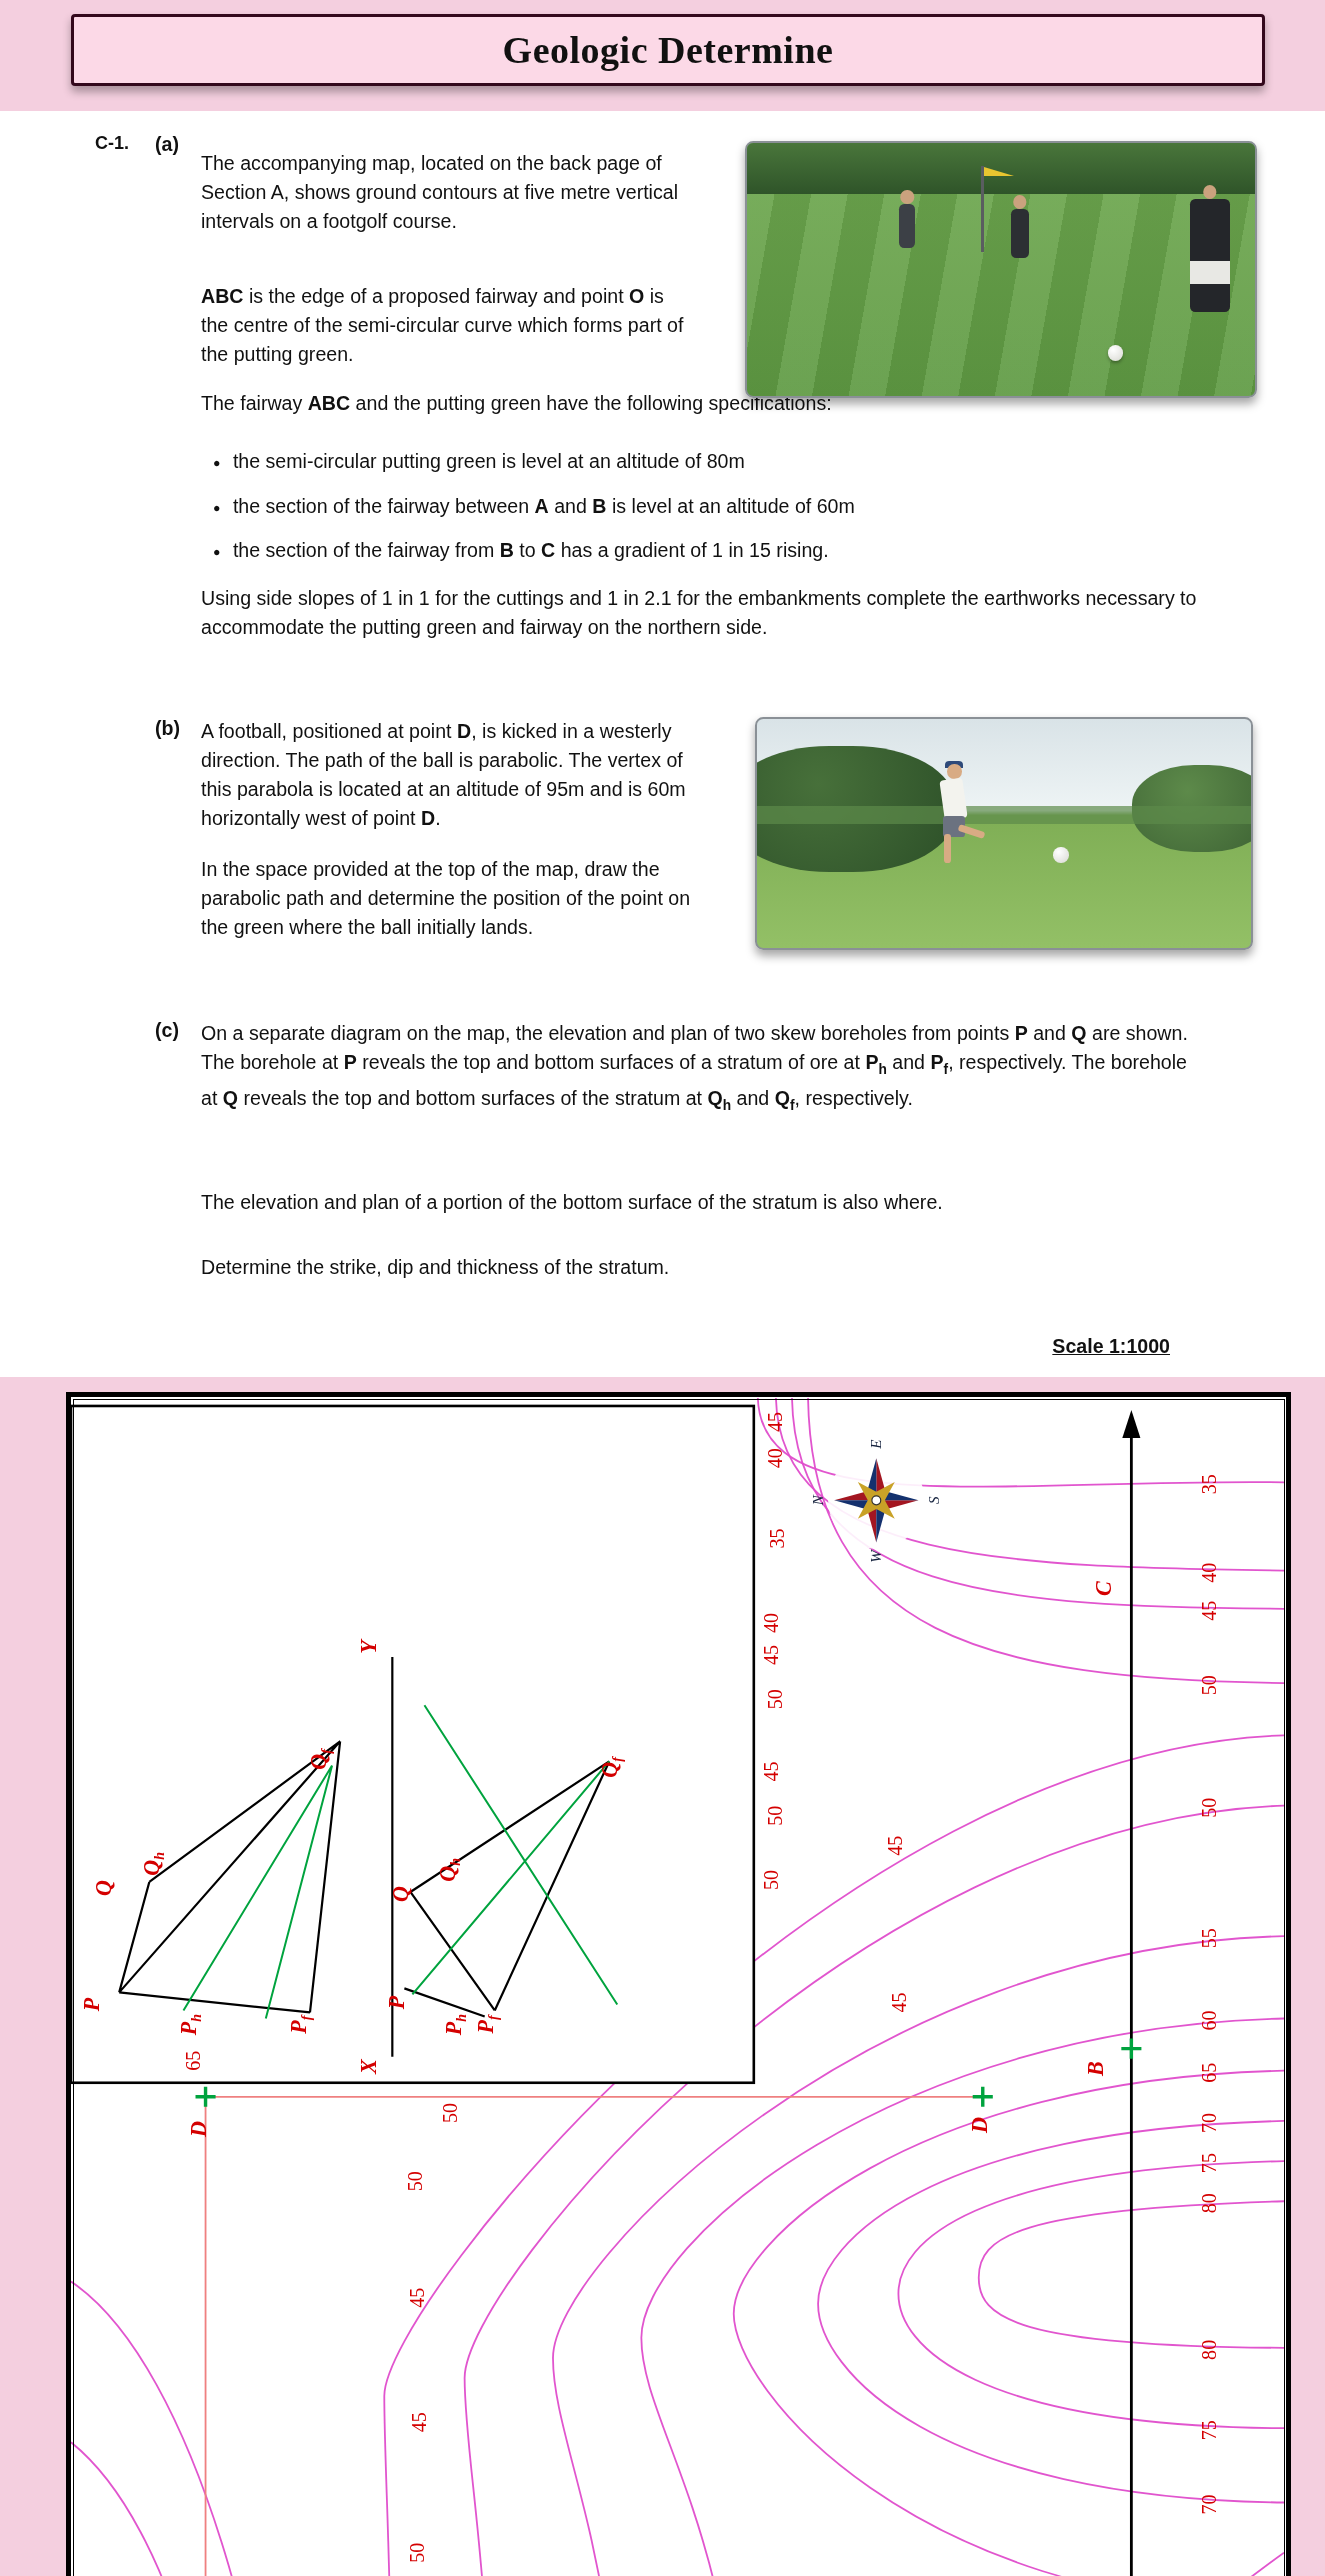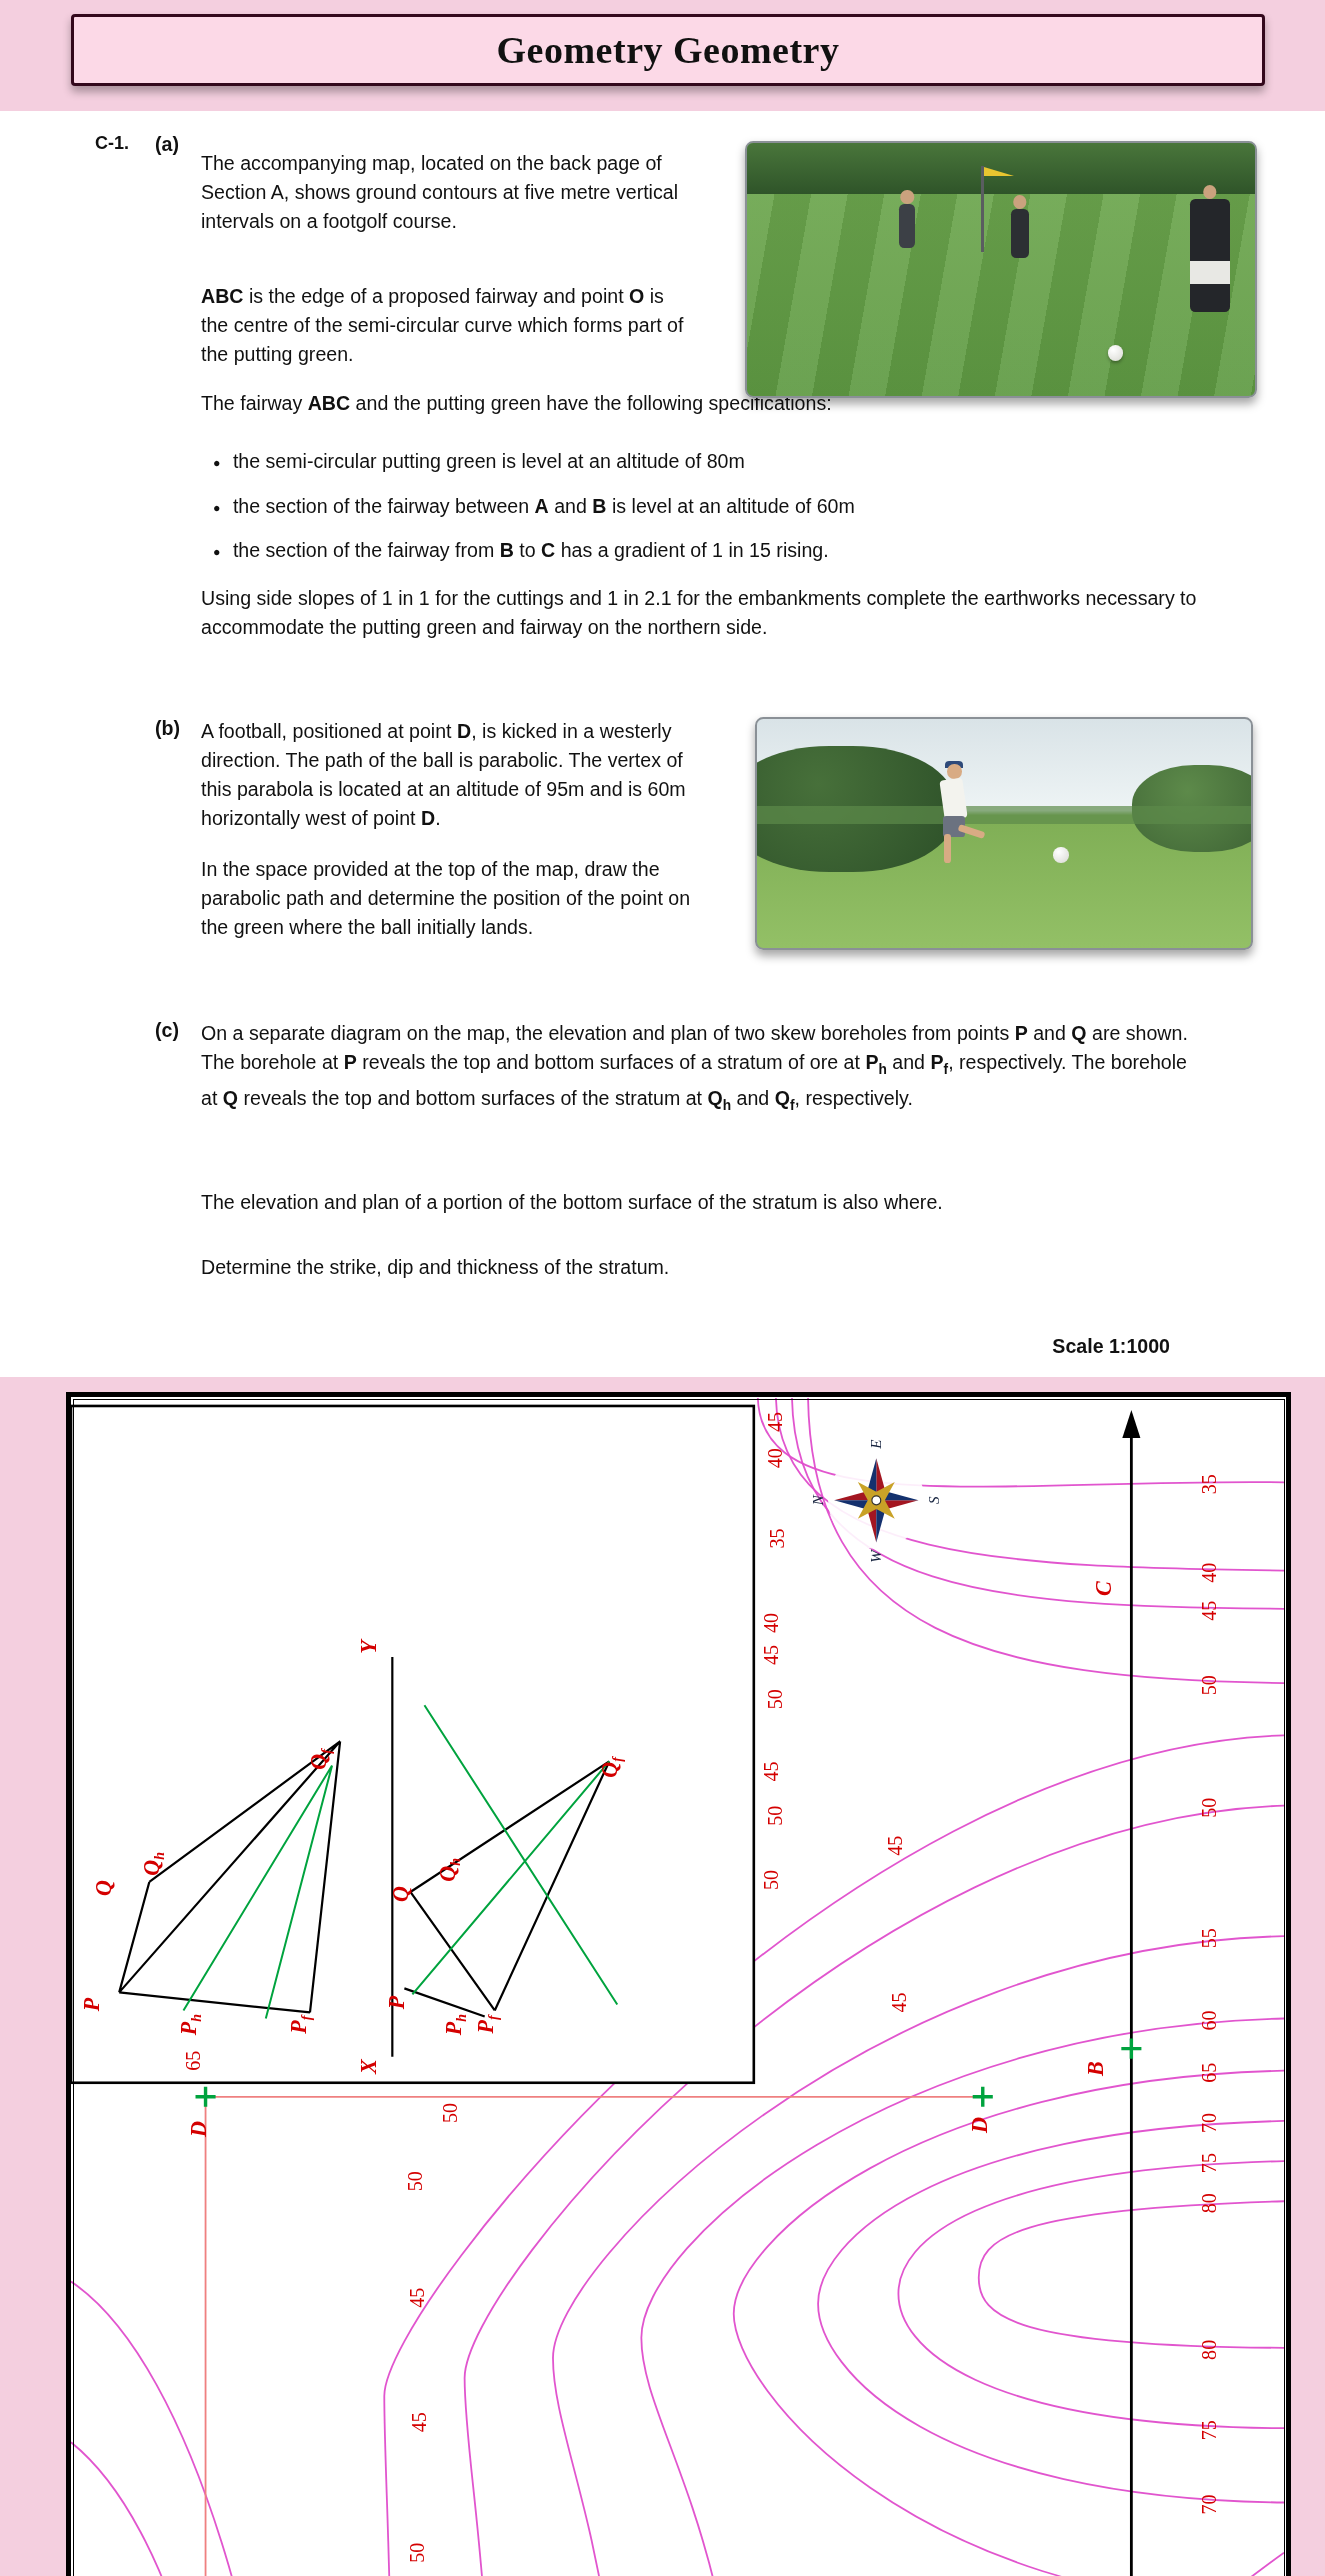--- a/index.html
+++ b/index.html
@@ -19,21 +19,21 @@
   .content{position:absolute;top:0;left:0;right:0;}
   .part{position:absolute;left:0;right:0;height:0;overflow:visible;}
   .qnum{position:absolute;left:95px;top:0;font-weight:bold;font-size:18px;}
   .plabel{position:absolute;left:155px;top:0;font-weight:bold;font-size:19.6px;}
   .para{position:absolute;left:201px;margin:0;font-size:19.6px;line-height:29px;}
   .narrow{width:495px;}
   .wide{width:1007px;}
   .bullet{position:absolute;left:213px;font-size:19.6px;line-height:29px;white-space:nowrap;}
   .bullet::before{content:"●";font-size:12.4px;margin-right:12.4px;vertical-align:1.5px;}
   sub{font-size:70%;}
-  .scale-label{position:absolute;top:1335px;right:155px;font-size:19.6px;font-weight:bold;}
+  .scale-label{position:absolute;top:1335px;right:155px;font-size:19.6px;font-weight:bold;text-decoration:underline;}
 
   
   .photo{position:absolute;border:2.1px solid #8a9096;border-radius:8.2px;overflow:hidden;
          box-shadow:0 5.2px 9.3px rgba(0,0,0,.35);}
   .photo1{left:745px;top:141px;width:508px;height:253px;
           background:
             repeating-linear-gradient(100deg,rgba(255,255,255,.08) 0 36px,rgba(0,0,0,.06) 36px 72px),
             linear-gradient(#6ea84f,#5f9a43);}
   .p1-hedge{position:absolute;top:0;left:0;right:0;height:20%;background:linear-gradient(#49763b,#2f5429);}
   .flagpole{position:absolute;left:46%;top:9%;width:3.1px;height:34%;background:#5a5d60;}
@@ -87,21 +87,21 @@
 </style>
 </head>
 <body>
 
 <div id="page">
 
   <div class="band-top"></div>
   <div class="band-map"></div>
 
   <div class="banner">
-    <h1>Geometry Geometry</h1>
+    <h1>Geologic Determine</h1>
   </div>
 
   <div class="content">
 
     <div class="part" style="top:133px">
       <div class="qnum">C-1.</div>
       <div class="plabel">(a)</div>
       <p class="para narrow" style="top:16px">The accompanying map, located on the back page of Section A, shows ground contours at five metre vertical intervals on a footgolf course.</p>
       <p class="para narrow" style="top:149px"><b>ABC</b> is the edge of a proposed fairway and point <b>O</b> is the centre of the semi-circular curve which forms part of the putting green.</p>
       <p class="para wide" style="top:256px">The fairway <b>ABC</b> and the putting green have the following specifications:</p>

